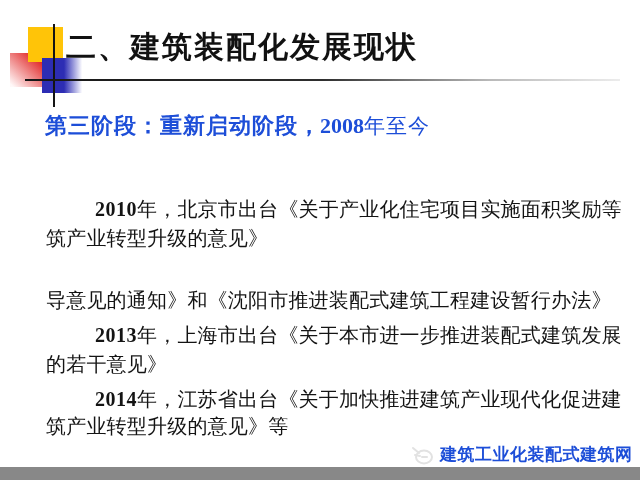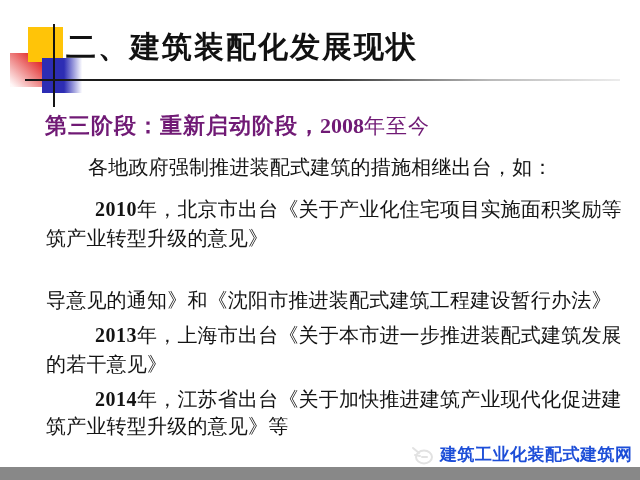--- a/index.html
+++ b/index.html
@@ -40,21 +40,21 @@
     font-weight: bold;
     font-size: 30px;
     letter-spacing: 2px;
     color: #111111;
     white-space: nowrap;
   }
 
   
   .section-heading {
     position: absolute; left: 45px; top: 111px;
-    color: #701a75;
+    color: #1d4ed8;
     white-space: nowrap;
   }
   .section-heading .main {
     font-family: "Liberation Sans", sans-serif;
     font-weight: bold;
     font-size: 22px;
     letter-spacing: 1px;
   }
   .section-heading .comma {
     font-family: "Liberation Sans", sans-serif;
@@ -112,21 +112,20 @@
   <div class="sq-blue"></div>
   <div class="vline"></div>
   <div class="hline"></div>
 
   <div class="title">二、建筑装配化发展现状</div>
 
   <div class="section-heading">
     <span class="main">第三阶段：重新启动阶段</span><span class="comma">，</span><span class="yr">2008</span><span class="yr-rest">年至今</span>
   </div>
 
-  <div class="bline" style="left:88px; top:154px"><span class="yr"></span><span>各地政府强制推进装配式建筑的措施相继出台，如：</span></div>
   <div class="bline" style="left:95px; top:196px"><span class="yr">2010</span><span>年，北京市出台《关于产业化住宅项目实施面积奖励等</span></div>
   <div class="bline" style="left:46px; top:225px"><span class="yr"></span><span>筑产业转型升级的意见》</span></div>
   <div class="bline" style="left:46px; top:287px"><span class="yr"></span><span>导意见的通知》和《沈阳市推进装配式建筑工程建设暂行办法》</span></div>
   <div class="bline" style="left:95px; top:322px"><span class="yr">2013</span><span>年，上海市出台《关于本市进一步推进装配式建筑发展</span></div>
   <div class="bline" style="left:46px; top:351px"><span class="yr"></span><span>的若干意见》</span></div>
   <div class="bline" style="left:95px; top:386px"><span class="yr">2014</span><span>年，江苏省出台《关于加快推进建筑产业现代化促进建</span></div>
   <div class="bline" style="left:46px; top:413px"><span class="yr"></span><span>筑产业转型升级的意见》等</span></div>
 
   <div class="watermark">
     <svg class="wm-icon" viewBox="0 0 26 22" fill="none" xmlns="http://www.w3.org/2000/svg">

